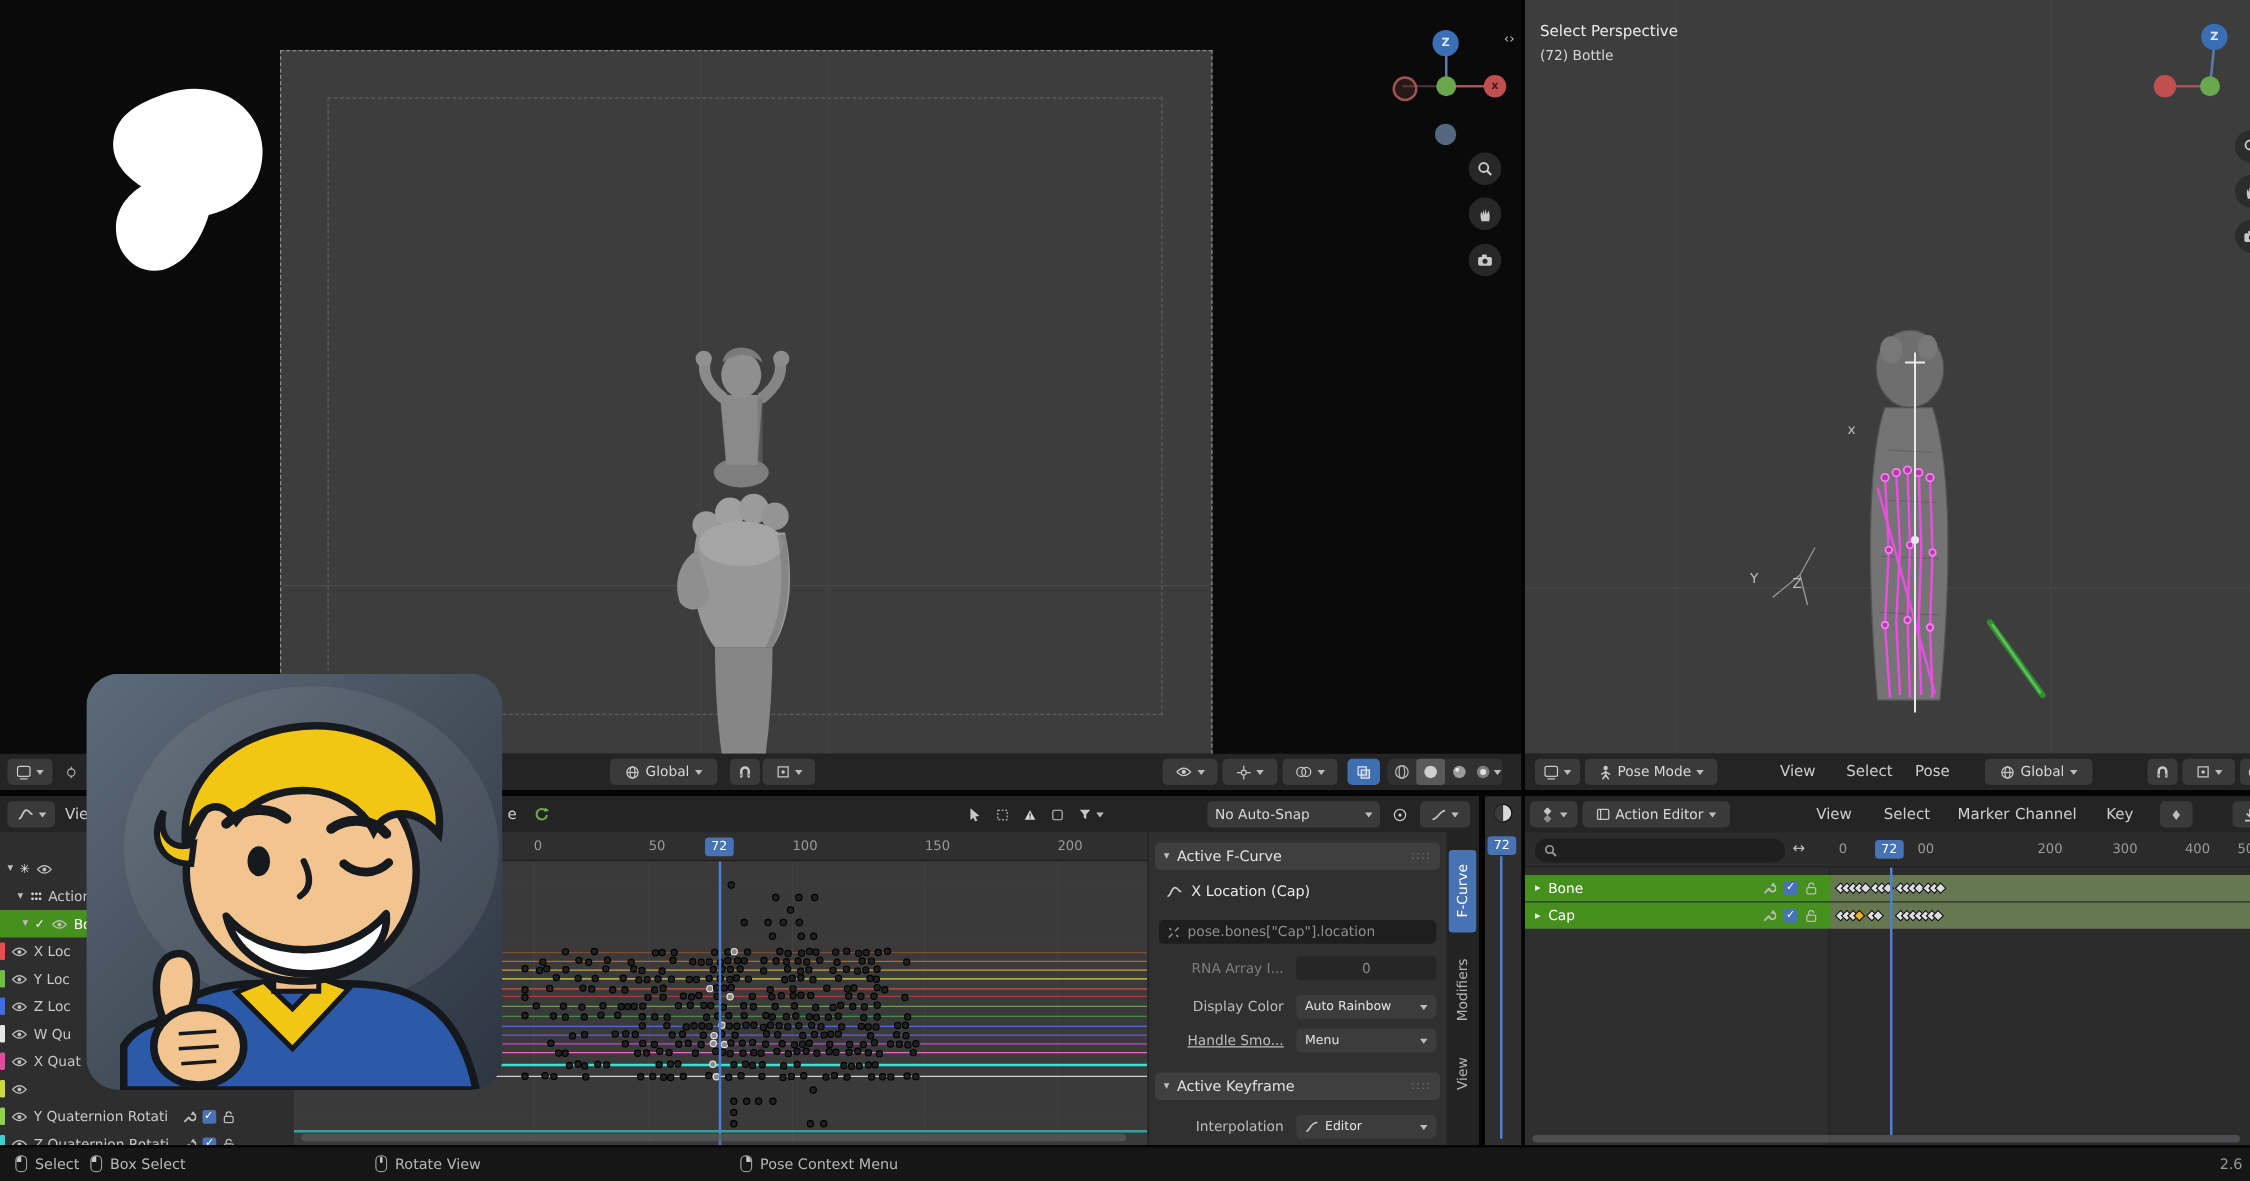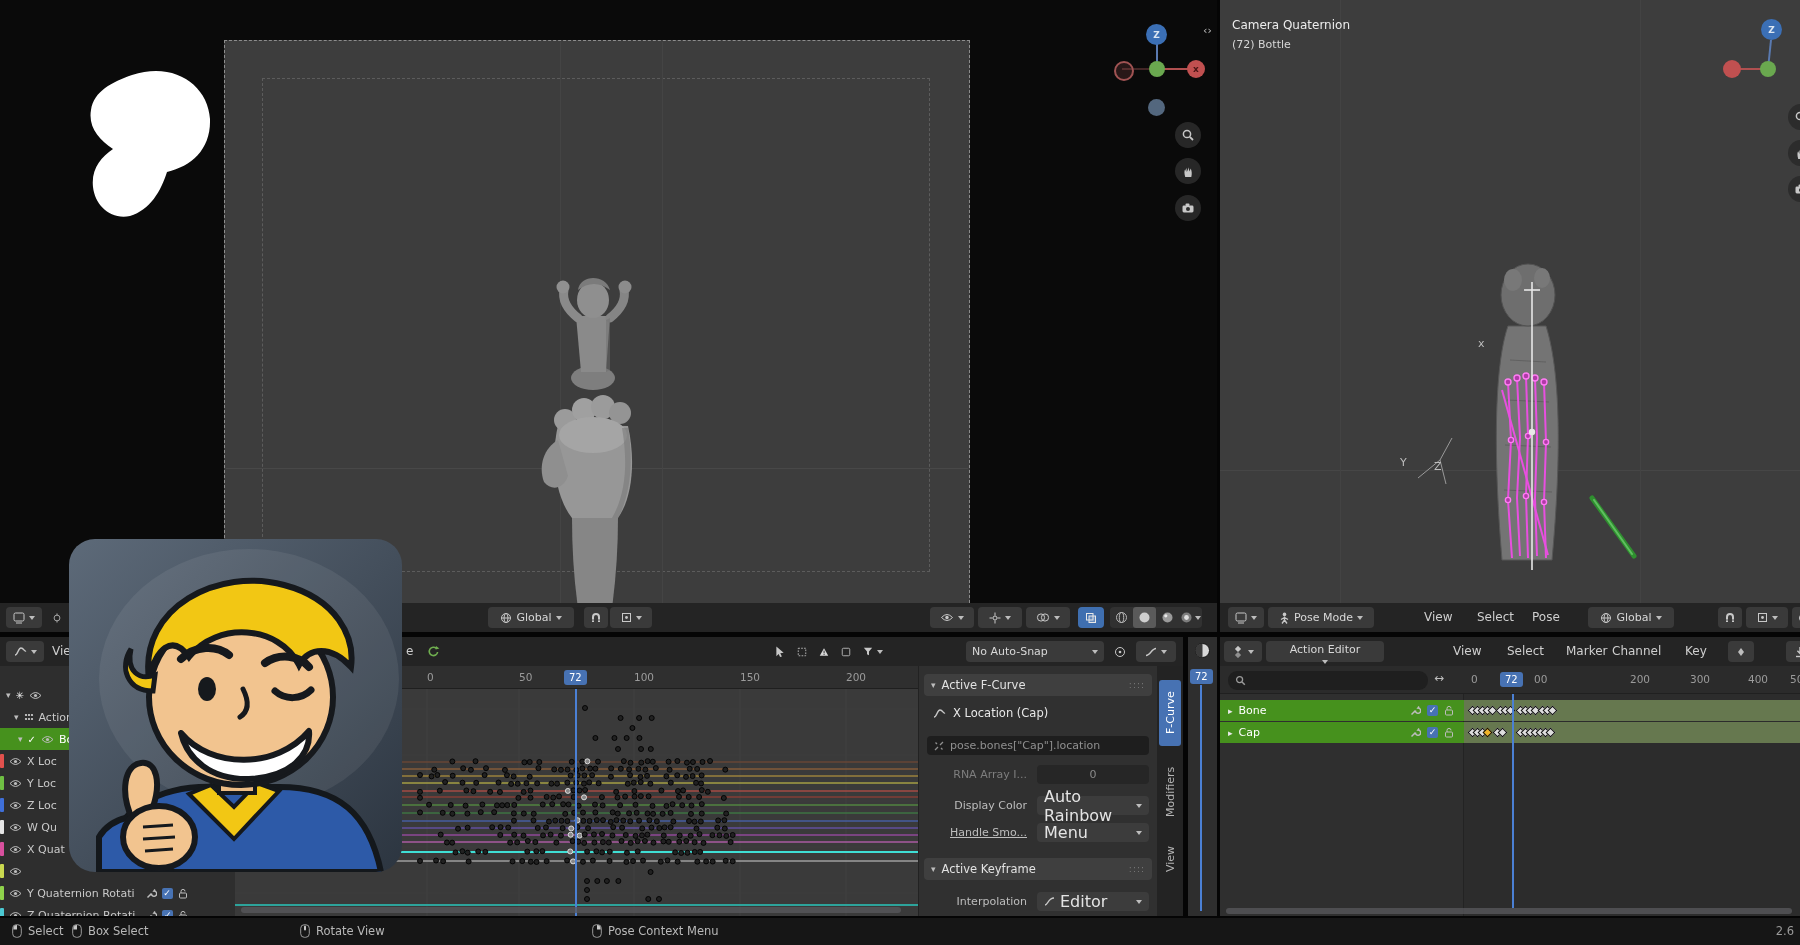--- a/index.html
+++ b/index.html
@@ -15,21 +15,21 @@
   .badge{position:absolute;background:#4772b3;color:#fff;font-size:10px;line-height:15px;border-radius:3px;padding:0 5px;}
   .rlabel{position:absolute;font-size:10.5px;color:#9b9b9b;}
   .gch{position:absolute;left:0;width:235px;height:22px;display:flex;align-items:center;gap:5px;font-size:11px;color:#c9c9c9;box-sizing:border-box;}
   .gch.sel{background:#46911d;color:#fff;}
   .chip{width:4px;height:14px;border-radius:1px;flex:0 0 auto;}
   .tri{font-size:9px;color:#bdbdbd;}
   .panelhdr{position:absolute;left:5px;width:228px;height:22px;background:#3f3f3f;border-radius:4px;display:flex;align-items:center;
             font-size:11.5px;color:#e2e2e2;padding:0 7px;box-sizing:border-box;gap:6px;}
   .grip{margin-left:auto;color:#787878;font-size:9px;letter-spacing:1px;}
   .lbl{position:absolute;font-size:11px;color:#bdbdbd;text-align:right;}
-  .dd{position:absolute;height:19px;background:#3c3c3c;border-radius:4px;display:flex;align-items:center;font-size:16px;
+  .dd{position:absolute;height:19px;background:#3c3c3c;border-radius:4px;display:flex;align-items:center;font-size:10px;
       color:#e4e4e4;padding:0 7px;box-sizing:border-box;gap:5px;}
   .dd .chev{margin-left:auto;}
   .field{position:absolute;height:19px;background:#262626;border-radius:4px;display:flex;align-items:center;justify-content:center;
          font-size:11px;color:#8f8f8f;box-sizing:border-box;}
   .vtab{position:absolute;left:2px;width:22px;writing-mode:vertical-rl;transform:rotate(180deg);display:flex;align-items:center;
         justify-content:center;font-size:11px;color:#b5b5b5;border-radius:3px;}
   .vtab.active{background:#4772b3;color:#fff;}
   .diamond{position:absolute;width:7px;height:7px;background:#dedede;border:1px solid #101010;transform:rotate(45deg);box-sizing:border-box;}
   .diamond.sel{background:#f0b429;}
   .navbtn{position:absolute;width:26px;height:26px;border-radius:50%;background:rgba(42,42,42,.92);display:flex;align-items:center;justify-content:center;}
@@ -202,21 +202,21 @@
           </svg>
           <span class="chev"></span>
         </div>
     </div>
   </div>
 
   <div class="abs" style="left:1220px;top:0;width:580px;height:603px;background:#3d3d3d;overflow:hidden;">
     <div class="abs" style="left:0;top:470px;width:580px;height:1px;background:#464646;"></div>
     <div class="abs" style="left:120px;top:0;width:1px;height:603px;background:#434343;"></div>
     <div class="abs" style="left:420px;top:0;width:1px;height:603px;background:#434343;"></div>
-    <div class="abs" style="left:12px;top:18px;font-size:12px;color:#ececec;">Camera Quaternion</div>
+    <div class="abs" style="left:12px;top:18px;font-size:12px;color:#ececec;">Select Perspective</div>
     <div class="abs" style="left:12px;top:38px;font-size:11px;color:#d6d6d6;">(72) Bottle</div>
 
     <svg class="abs" style="left:160px;top:240px;" width="300" height="340" viewBox="0 0 300 340">
       <path d="M128,86 C116,120 112,200 122,320 L172,320 C182,210 180,130 166,86 Z" fill="#747474" stroke="#575757"></path>
       <ellipse cx="148" cy="55" rx="27" ry="31" fill="#6e6e6e" stroke="#525252"></ellipse>
       <ellipse cx="133" cy="40" rx="9" ry="11" fill="#787878"></ellipse>
       <ellipse cx="162" cy="38" rx="8" ry="10" fill="#787878"></ellipse>
       <path d="M130,120 L166,122 M127,160 L169,162 M125,205 L171,207 M124,250 L172,252" stroke="#616161" stroke-width="1"></path>
       <g stroke="#e84fe0" stroke-width="2" fill="none">
         <path d="M128,142 L131,200 L128,260 L132,318"></path>
@@ -952,21 +952,21 @@
 
   <div class="abs" style="left:1220px;top:637px;width:580px;height:279px;background:#2c2c2c;overflow:hidden;">
     <div class="hdr" style="left:0;top:0;width:580px;height:29px;">
       <div class="btn" style="left:4px;width:38px;">
         <svg width="12" height="12" viewBox="0 0 12 12">
             <rect x="3.8" y="0.8" width="4.4" height="4.4" transform="rotate(45 6 3)" fill="#c8c8c8"></rect>
             <rect x="3.8" y="6.8" width="4.4" height="4.4" transform="rotate(45 6 9)" fill="#8f8f8f"></rect>
           </svg>
         <span class="chev"></span>
       </div>
-      <div class="btn" style="left:46px;width:118px;flex-direction:column;">
+      <div class="btn" style="left:46px;width:118px;">
         <svg width="11" height="11" viewBox="0 0 11 11">
             <rect x="1" y="1.5" width="9" height="8" rx="1" stroke="#c8c8c8" fill="none"></rect>
             <line x1="3.5" y1="1.5" x2="3.5" y2="9.5" stroke="#c8c8c8"></line>
           </svg>
         <span>Action Editor</span>
         <span class="chev"></span>
       </div>
       <span class="menu" style="left:233px;">View</span>
       <span class="menu" style="left:287px;">Select</span>
       <span class="menu" style="left:346px;">Marker</span>

